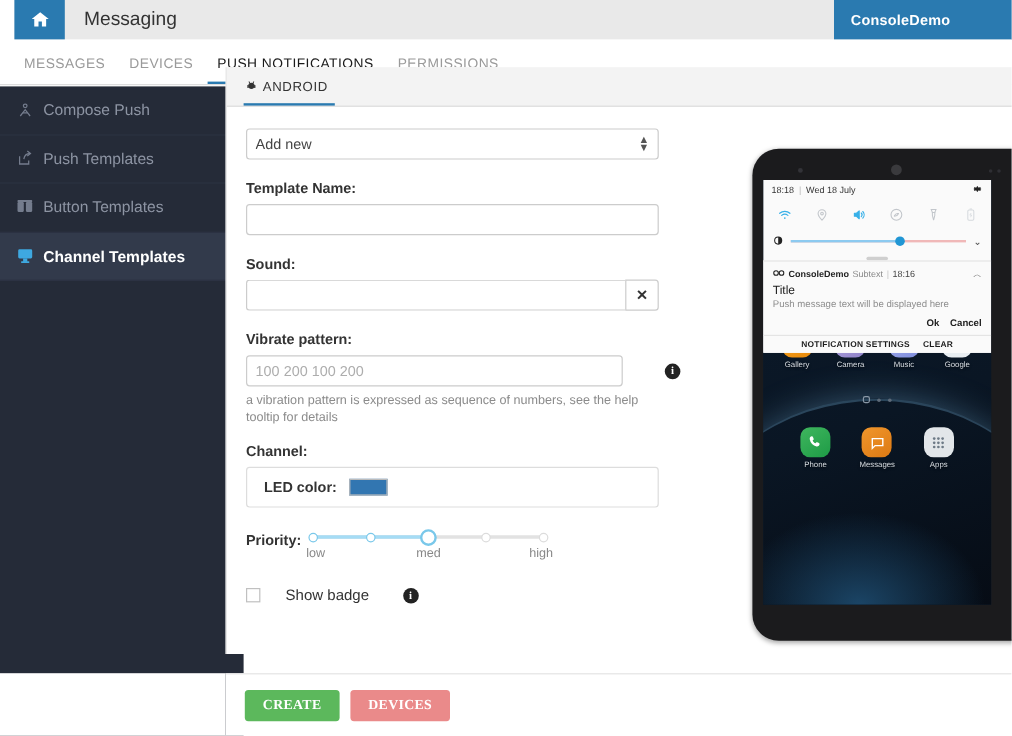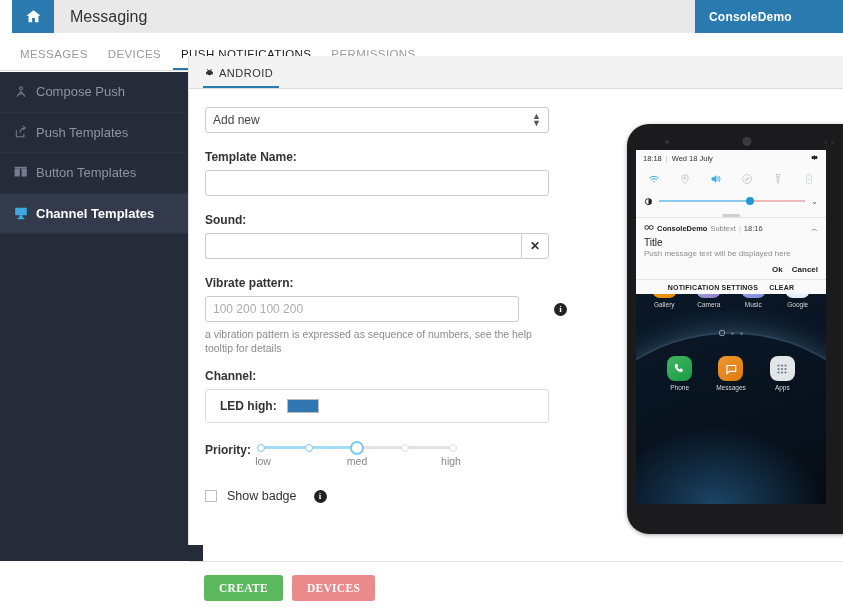--- a/index.html
+++ b/index.html
@@ -142,21 +142,21 @@
   .track-fill { position:absolute; left:0; top:7px; width:99px; height:3px; background:#a5dcf5; border-radius:2px; }
   .tick { position:absolute; top:4.5px; width:8px; height:8px; border-radius:50%;
           background:#fff; border:1.5px solid #dcdcdc; margin-left:-4px; }
   .tick.on { border-color:#7ac8ea; }
   .handle {
     position:absolute; top:1.5px; width:14px; height:14px; border-radius:50%;
     background:#fff; border:2px solid #7ac8ea; margin-left:-7px;
   }
   .tick-label { position:absolute; top:16px; font-size:10.5px; color:#888; transform:translateX(-50%); }
 
-  .badge-row { display:flex; align-items:center; margin-top:18px; gap:10px; }
+  .badge-row { display:flex; align-items:center; margin-top:18px; gap:21px; }
   .cbx { width:12px; height:12px; border:1px solid #c0c0c0; background:#fff; cursor:pointer; }
   .badge-lbl { font-size:12.5px; color:#333; }
 
   
   .phone {
     position:absolute; left:627px; top:124px; width:240px; height:410px;
     background:#1b1b1d; border-radius:22px; padding:26px 9px 30px 9px;
     box-shadow:0 1px 4px rgba(0,0,0,.35);
   }
   .phone-cam { position:absolute; top:13px; left:50%; transform:translateX(-50%);
@@ -352,21 +352,21 @@
 
     <div class="flabel">Vibrate pattern:</div>
     <div class="vib-row">
       <input class="txt" type="text" placeholder="100 200 100 200" style="">
       <span class="info-ico">i</span>
     </div>
     <div class="helptext">a vibration pattern is expressed as sequence of numbers, see the help tooltip for details</div>
 
     <div class="flabel">Channel:</div>
     <div class="lights-box">
-      <span class="lbl">LED high:</span>
+      <span class="lbl">LED color:</span>
       <span class="led-swatch"></span>
     </div>
 
     <div class="prio-wrap">
       <div class="prio-label">Priority:</div>
       <div class="slider">
         <div class="track"></div>
         <div class="track-fill"></div>
         <div class="tick on" style="left:2px"></div>
         <div class="tick on" style="left:50px"></div>

